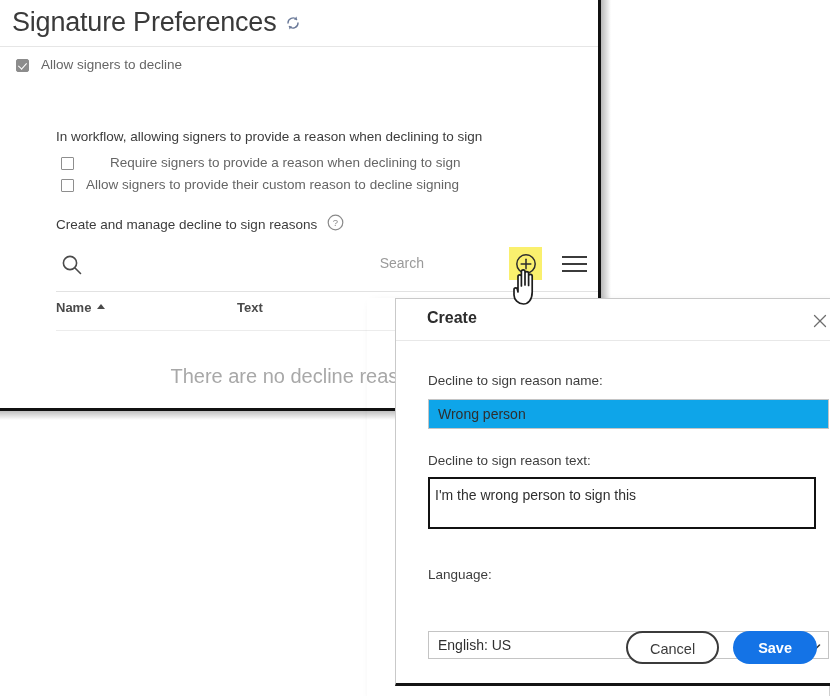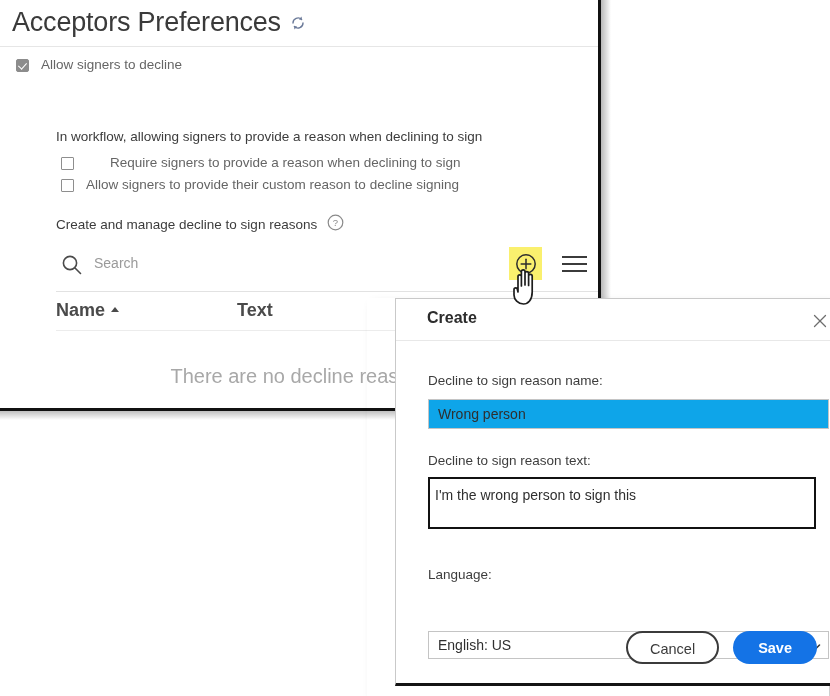--- a/index.html
+++ b/index.html
@@ -159,20 +159,21 @@
     left: 38px;
     top: 3px;
     width: 330px;
     border: none;
     outline: none;
     background: transparent;
     font-family: "Liberation Sans", sans-serif;
     font-size: 14px;
     color: #0f766e;
     padding: 4px 0;
+    text-align: right;
   }
   .search-input::placeholder { color: #9a9a9a; }
 
   .add-button {
     position: absolute;
     left: 453px;
     top: -1px;
     width: 33px;
     height: 33px;
     background: #faf06e;
@@ -207,21 +208,21 @@
     width: 545px;
     height: 1px;
     background: #e2e2e2;
   }
   .table-head {
     position: absolute;
     left: 56px;
     top: 300px;
     width: 545px;
     height: 22px;
-    font-size: 18px;
+    font-size: 13px;
     font-weight: bold;
     color: #4a4a4a;
   }
   .th-name { position: absolute; left: 0; top: 0; display: flex; align-items: center; gap: 6px; }
   .sort-caret {
     width: 0; height: 0;
     border-left: 4.5px solid transparent;
     border-right: 4.5px solid transparent;
     border-bottom: 5px solid #4a4a4a;
     margin-top: -2px;
@@ -407,21 +408,21 @@
     font-weight: bold;
     padding: 0 25px;
   }
 </style>
 </head>
 <body>
 
 <div class="page">
 
   <div class="page-title-row">
-    <div class="page-title">Acceptors Preferences</div>
+    <div class="page-title">Signature Preferences</div>
     <span class="refresh-icon">
       <svg width="16" height="16" viewBox="0 0 16 16">
         <path d="M13 8a5 5 0 0 1-8.6 3.5" fill="none" stroke="#6b7a99" stroke-width="1.4" stroke-linecap="round"></path>
         <path d="M3 8a5 5 0 0 1 8.6-3.5" fill="none" stroke="#6b7a99" stroke-width="1.4" stroke-linecap="round"></path>
         <path d="M11.6 1.6 L11.9 4.8 L8.8 4.4 Z" fill="#6b7a99"></path>
         <path d="M4.4 14.4 L4.1 11.2 L7.2 11.6 Z" fill="#6b7a99"></path>
       </svg>
     </span>
   </div>
   <div class="title-divider"></div>

